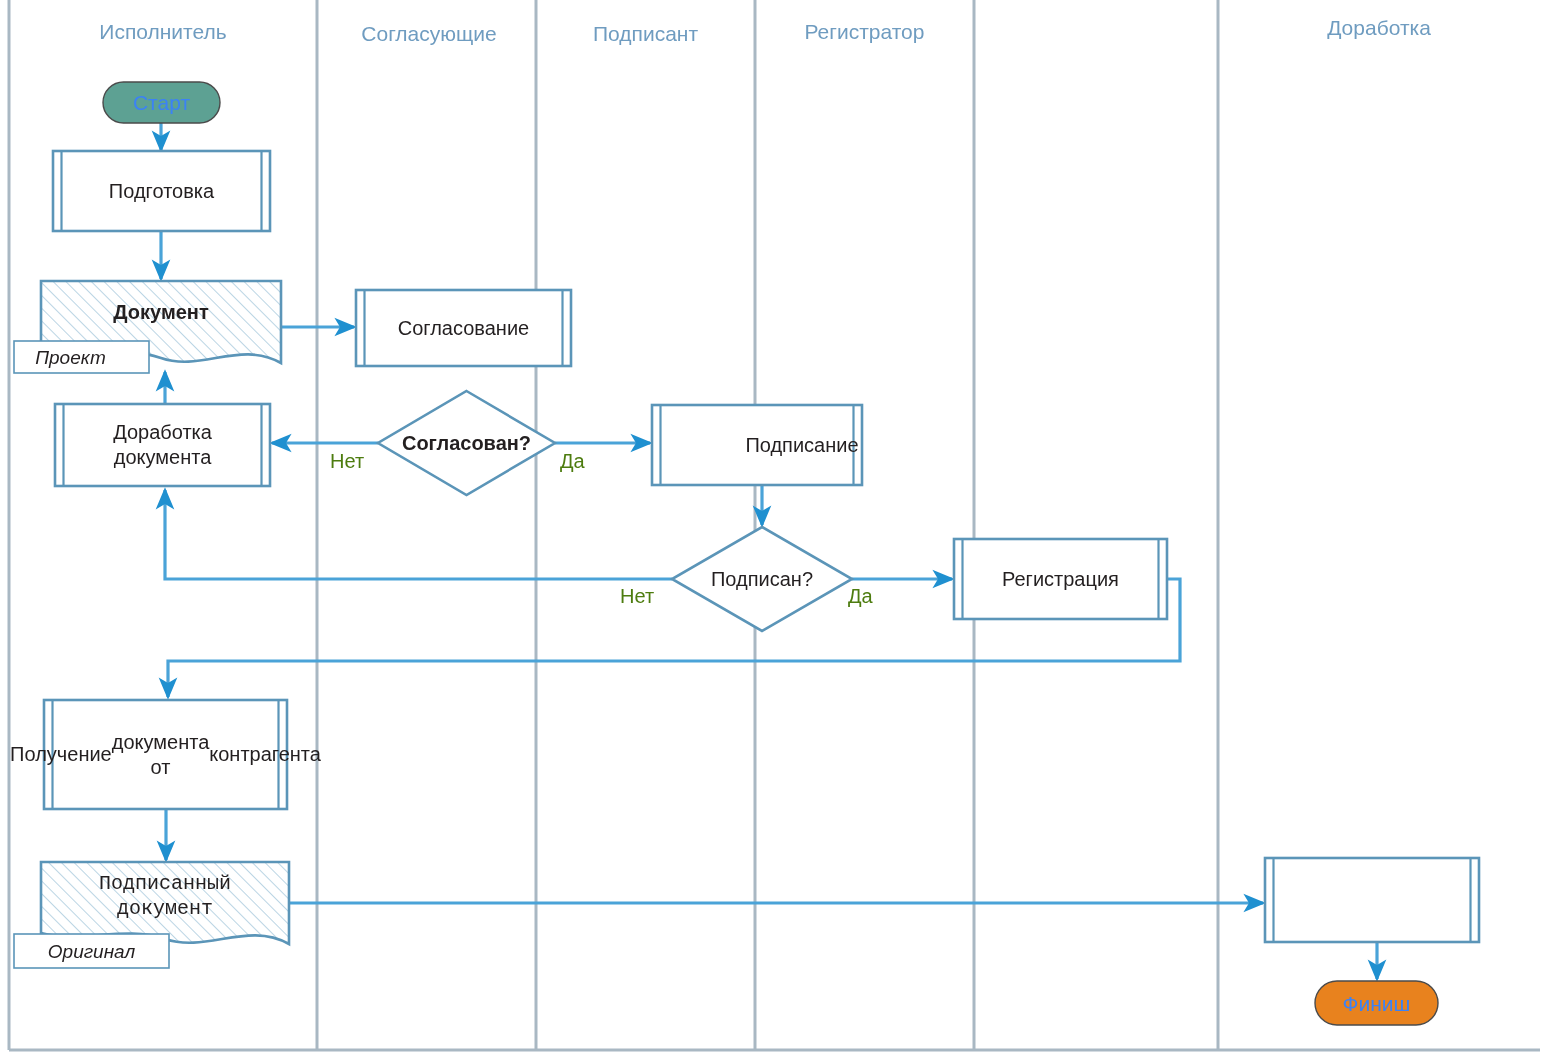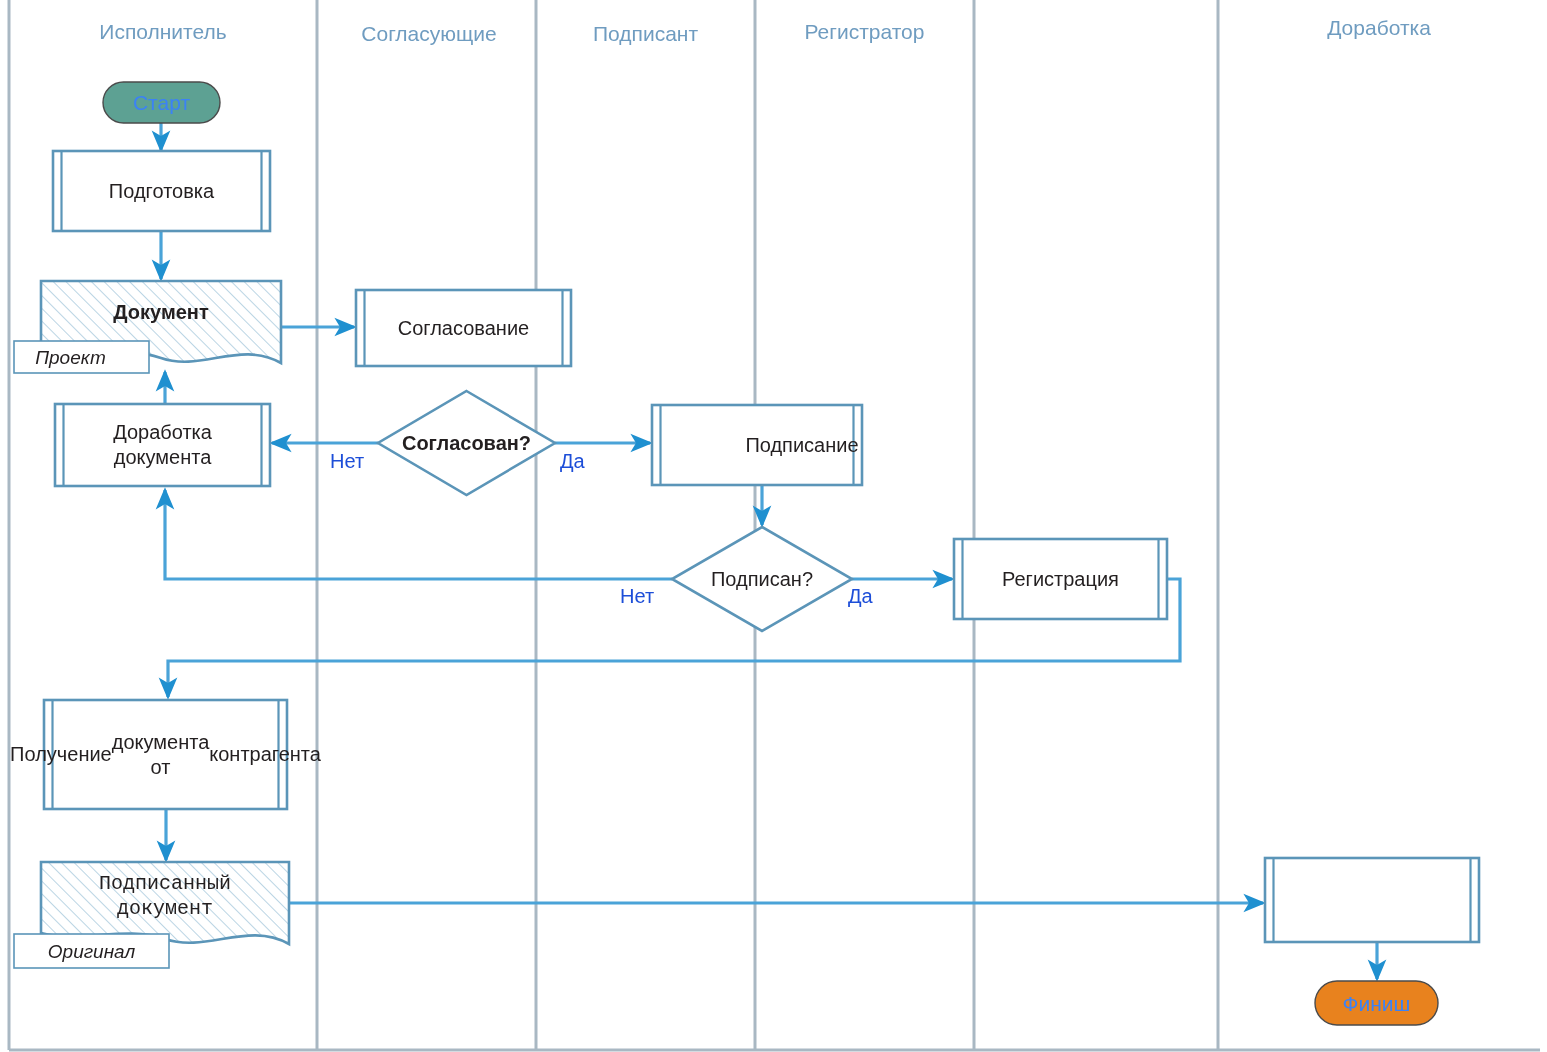--- a/index.html
+++ b/index.html
@@ -15,21 +15,21 @@
     position:absolute;text-align:center;color:#231f20;
     font-size:20px;line-height:25px;
     font-family:"Liberation Sans","DejaVu Sans",sans-serif;
     display:flex;align-items:center;justify-content:center;
     pointer-events:none;
   }
   .node-label.bold{font-weight:bold;}
   .node-label.ital{font-style:italic;font-size:19px;}
   .node-label.term{color:#3b82f6;font-size:21px;border-radius:6px;}
   .edge-label{
-    position:absolute;color:#1d4ed8;font-size:20px;
+    position:absolute;color:#4d7c0f;font-size:20px;
     font-family:"Liberation Sans","DejaVu Sans",sans-serif;
     white-space:nowrap;
   }
 </style>
 </head>
 <body>
 
 <div id="stage">
 
   <svg id="svg-layer" viewBox="0 0 1547 1052" xmlns="http://www.w3.org/2000/svg">

